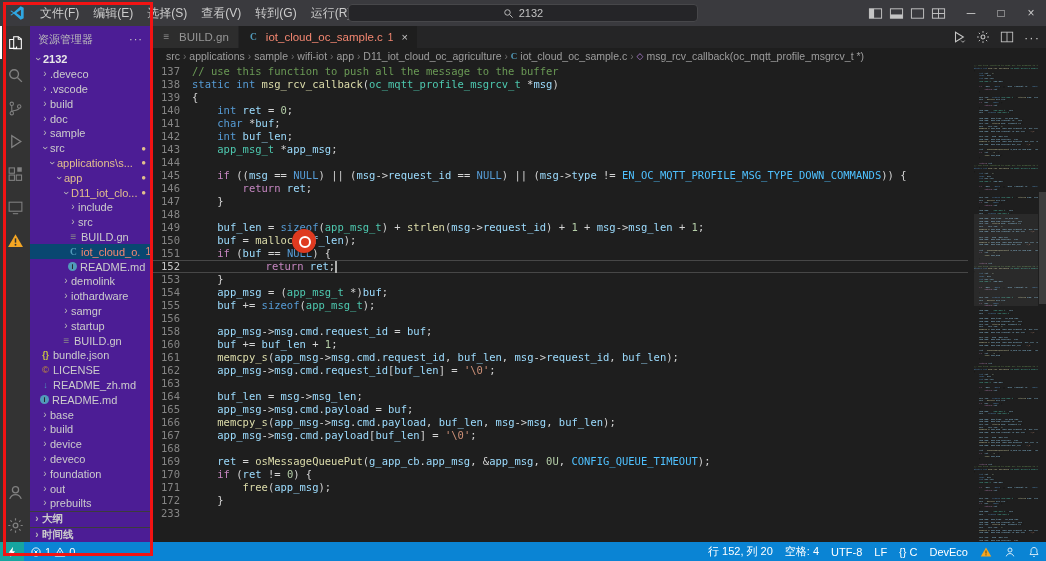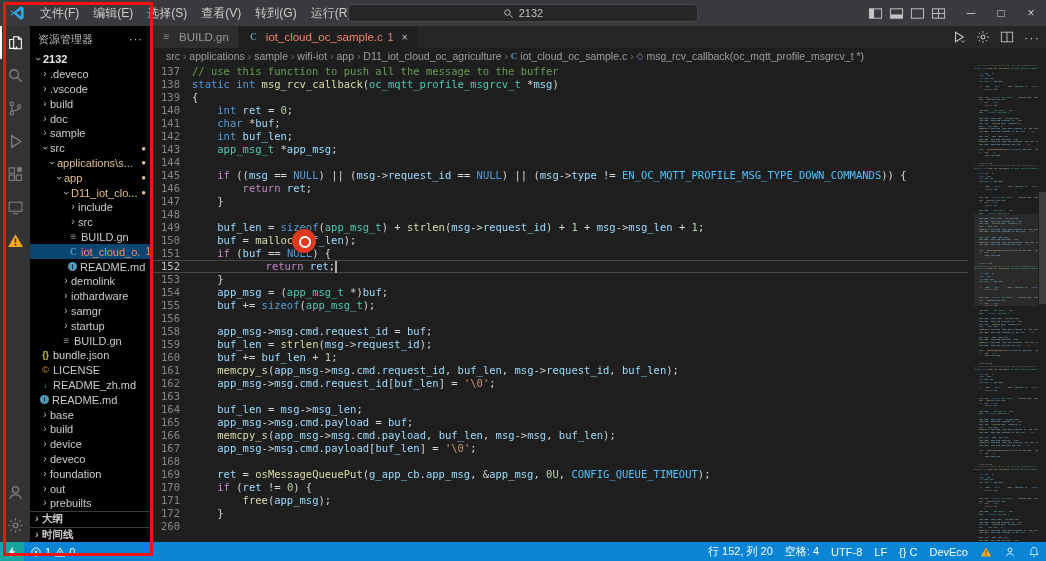--- a/index.html
+++ b/index.html
@@ -22,21 +22,21 @@
 
   
   .main{position:absolute;top:26px;bottom:19px;left:0;right:0;display:flex;}
 
   .activitybar{width:30px;background:#333333;display:flex;flex-direction:column;align-items:stretch;flex:none;}
   .ab-item{height:33px;display:flex;align-items:center;justify-content:center;color:#818181;border-left:2px solid transparent;padding-right:2px;}
   .ab-item.active{color:#ffffff;border-left-color:#ffffff;}
   .ab-item svg{width:17px;height:17px;}
   .ab-spacer{flex:1;}
 
-  .sidebar{width:122px;background:#000000;flex:none;display:flex;flex-direction:column;color:#cccccc;overflow:hidden;border-right:1px solid #191919;}
+  .sidebar{width:122px;background:#4c1d95;flex:none;display:flex;flex-direction:column;color:#cccccc;overflow:hidden;border-right:1px solid #191919;}
   .sb-header{height:26px;display:flex;align-items:center;padding:0 8px;font-size:11px;color:#bbbbbb;flex:none;}
   .sb-header .sb-more{margin-left:auto;color:#cccccc;letter-spacing:1px;}
   .tree{flex:none;}
   .tree-row{height:14.8px;display:flex;align-items:center;font-size:11px;white-space:nowrap;overflow:hidden;position:relative;cursor:default;}
   .tree-row.selected{background:#094771;}
   .chev{display:inline-block;width:10px;flex:none;color:#b9b9b9;font-size:10px;text-align:center;line-height:10px;}
   .chev.open{transform:rotate(90deg);}
   .ficon{width:11px;flex:none;text-align:center;font-size:9px;line-height:10px;margin-right:2px;}
   .ficon.gn{color:#8a8a8a;font-size:10px;}
   .ficon.c{color:#519aba;font-weight:bold;font-size:9.5px;font-family:"Liberation Serif",serif;}
@@ -473,35 +473,34 @@
           <div class="crow"><span class="gutter">148</span><span class="ctext"></span></div>
           <div class="crow"><span class="gutter">149</span><span class="ctext">    <span class="tk-var">buf_len</span> = <span class="tk-kw">sizeof</span>(<span class="tk-type">app_msg_t</span>) + <span class="tk-fn">strlen</span>(<span class="tk-var">msg</span>-&gt;<span class="tk-var">request_id</span>) + <span class="tk-num">1</span> + <span class="tk-var">msg</span>-&gt;<span class="tk-var">msg_len</span> + <span class="tk-num">1</span>;</span></div>
           <div class="crow"><span class="gutter">150</span><span class="ctext">    <span class="tk-var">buf</span> = <span class="tk-fn">malloc</span>(<span class="tk-var">buf_len</span>);</span></div>
           <div class="crow"><span class="gutter">151</span><span class="ctext">    <span class="tk-ctrl">if</span> (<span class="tk-var">buf</span> == <span class="tk-kw">NULL</span>) {</span></div>
           <div class="crow current"><span class="gutter">152</span><span class="ctext">        <span class="tk-ctrl">return</span> <span class="tk-var">ret</span>;<span class="cursor"></span></span></div>
           <div class="crow"><span class="gutter">153</span><span class="ctext">    }</span></div>
           <div class="crow"><span class="gutter">154</span><span class="ctext">    <span class="tk-var">app_msg</span> = (<span class="tk-type">app_msg_t</span> *)<span class="tk-var">buf</span>;</span></div>
           <div class="crow"><span class="gutter">155</span><span class="ctext">    <span class="tk-var">buf</span> += <span class="tk-kw">sizeof</span>(<span class="tk-type">app_msg_t</span>);</span></div>
           <div class="crow"><span class="gutter">156</span><span class="ctext"></span></div>
           <div class="crow"><span class="gutter">158</span><span class="ctext">    <span class="tk-var">app_msg</span>-&gt;<span class="tk-var">msg</span>.<span class="tk-var">cmd</span>.<span class="tk-var">request_id</span> = <span class="tk-var">buf</span>;</span></div>
-          <div class="crow"><span class="gutter">159</span><span class="ctext">    <span class="tk-var">buf_len</span> = <span class="tk-fn">strlen</span>(<span class="tk-var">msg</span>-&gt;<span class="tk-var">request_id</span>);</span></div>
           <div class="crow"><span class="gutter">160</span><span class="ctext">    <span class="tk-var">buf</span> += <span class="tk-var">buf_len</span> + <span class="tk-num">1</span>;</span></div>
           <div class="crow"><span class="gutter">161</span><span class="ctext">    <span class="tk-fn">memcpy_s</span>(<span class="tk-var">app_msg</span>-&gt;<span class="tk-var">msg</span>.<span class="tk-var">cmd</span>.<span class="tk-var">request_id</span>, <span class="tk-var">buf_len</span>, <span class="tk-var">msg</span>-&gt;<span class="tk-var">request_id</span>, <span class="tk-var">buf_len</span>);</span></div>
           <div class="crow"><span class="gutter">162</span><span class="ctext">    <span class="tk-var">app_msg</span>-&gt;<span class="tk-var">msg</span>.<span class="tk-var">cmd</span>.<span class="tk-var">request_id</span>[<span class="tk-var">buf_len</span>] = <span class="tk-str">'\0'</span>;</span></div>
           <div class="crow"><span class="gutter">163</span><span class="ctext"></span></div>
           <div class="crow"><span class="gutter">164</span><span class="ctext">    <span class="tk-var">buf_len</span> = <span class="tk-var">msg</span>-&gt;<span class="tk-var">msg_len</span>;</span></div>
           <div class="crow"><span class="gutter">165</span><span class="ctext">    <span class="tk-var">app_msg</span>-&gt;<span class="tk-var">msg</span>.<span class="tk-var">cmd</span>.<span class="tk-var">payload</span> = <span class="tk-var">buf</span>;</span></div>
           <div class="crow"><span class="gutter">166</span><span class="ctext">    <span class="tk-fn">memcpy_s</span>(<span class="tk-var">app_msg</span>-&gt;<span class="tk-var">msg</span>.<span class="tk-var">cmd</span>.<span class="tk-var">payload</span>, <span class="tk-var">buf_len</span>, <span class="tk-var">msg</span>-&gt;<span class="tk-var">msg</span>, <span class="tk-var">buf_len</span>);</span></div>
           <div class="crow"><span class="gutter">167</span><span class="ctext">    <span class="tk-var">app_msg</span>-&gt;<span class="tk-var">msg</span>.<span class="tk-var">cmd</span>.<span class="tk-var">payload</span>[<span class="tk-var">buf_len</span>] = <span class="tk-str">'\0'</span>;</span></div>
           <div class="crow"><span class="gutter">168</span><span class="ctext"></span></div>
           <div class="crow"><span class="gutter">169</span><span class="ctext">    <span class="tk-var">ret</span> = <span class="tk-fn">osMessageQueuePut</span>(<span class="tk-var">g_app_cb</span>.<span class="tk-var">app_msg</span>, &amp;<span class="tk-var">app_msg</span>, <span class="tk-num">0U</span>, <span class="tk-const">CONFIG_QUEUE_TIMEOUT</span>);</span></div>
           <div class="crow"><span class="gutter">170</span><span class="ctext">    <span class="tk-ctrl">if</span> (<span class="tk-var">ret</span> != <span class="tk-num">0</span>) {</span></div>
           <div class="crow"><span class="gutter">171</span><span class="ctext">        <span class="tk-fn">free</span>(<span class="tk-var">app_msg</span>);</span></div>
           <div class="crow"><span class="gutter">172</span><span class="ctext">    }</span></div>
-          <div class="crow"><span class="gutter">260</span><span class="ctext"></span></div>
+          <div class="crow"><span class="gutter">233</span><span class="ctext"></span></div>
         </div>
       <div class="minimap">
         <div class="mm-inner" id="minimap-inner"><div><span class="tk-com">// use this function to push all the message to the buffer</span></div><div><span class="tk-kw">static</span> <span class="tk-kw">int</span> <span class="tk-fn">msg_rcv_callback</span>(<span class="tk-type">oc_mqtt_profile_msgrcv_t</span> *)</div><div>{</div><div>    <span class="tk-kw">int</span> <span class="tk-var">ret</span> = <span class="tk-num">0</span>;</div><div>    <span class="tk-kw">char</span> *<span class="tk-var">buf</span>;</div><div>    <span class="tk-kw">int</span> <span class="tk-var">buf_len</span>;</div><div>    <span class="tk-type">app_msg_t</span> *<span class="tk-var">app_msg</span>;</div><div>&nbsp;</div><div>    <span class="tk-ctrl">if</span> ((<span class="tk-var">msg</span> == <span class="tk-kw">NULL</span>) || (<span class="tk-var">msg</span>-&gt;<span class="tk-var">request_id</span> == <span class="tk-kw">NULL</span>) || (-&gt; != )) {</div><div>        <span class="tk-ctrl">return</span> <span class="tk-var">ret</span>;</div><div>    }</div><div>&nbsp;</div><div>    <span class="tk-var">buf_len</span> = <span class="tk-kw">sizeof</span>(<span class="tk-type">app_msg_t</span>) + <span class="tk-fn">strlen</span>(<span class="tk-var">msg</span>-&gt;<span class="tk-var">request_id</span>) +  + -&gt; + ;</div><div>    <span class="tk-var">buf</span> = <span class="tk-fn">malloc</span>(<span class="tk-var">buf_len</span>);</div><div>    <span class="tk-ctrl">if</span> (<span class="tk-var">buf</span> == <span class="tk-kw">NULL</span>) {</div><div>        <span class="tk-ctrl">return</span> <span class="tk-var">ret</span>;</div><div>    }</div><div>    <span class="tk-var">app_msg</span> = (<span class="tk-type">app_msg_t</span> *)<span class="tk-var">buf</span>;</div><div>    <span class="tk-var">buf</span> += <span class="tk-kw">sizeof</span>(<span class="tk-type">app_msg_t</span>);</div><div>&nbsp;</div><div>    <span class="tk-var">app_msg</span>-&gt;<span class="tk-var">msg_type</span> = <span class="tk-var">en_msg_cmd</span>;</div><div>    <span class="tk-var">app_msg</span>-&gt;<span class="tk-var">msg</span>.<span class="tk-var">cmd</span>.<span class="tk-var">request_id</span> = <span class="tk-var">buf</span>;</div><div>    <span class="tk-var">buf_len</span> = <span class="tk-fn">strlen</span>(<span class="tk-var">msg</span>-&gt;<span class="tk-var">request_id</span>);</div><div>    <span class="tk-var">buf</span> += <span class="tk-var">buf_len</span> + <span class="tk-num">1</span>;</div><div>    <span class="tk-fn">memcpy_s</span>(<span class="tk-var">app_msg</span>-&gt;<span class="tk-var">msg</span>.<span class="tk-var">cmd</span>.<span class="tk-var">request_id</span>, <span class="tk-var">buf_len</span>, -&gt;, );</div><div>    <span class="tk-var">app_msg</span>-&gt;<span class="tk-var">msg</span>.<span class="tk-var">cmd</span>.<span class="tk-var">request_id</span>[<span class="tk-var">buf_len</span>] = <span class="tk-str">'\0'</span>;</div><div>&nbsp;</div><div>    <span class="tk-var">buf_len</span> = <span class="tk-var">msg</span>-&gt;<span class="tk-var">msg_len</span>;</div><div>    <span class="tk-var">app_msg</span>-&gt;<span class="tk-var">msg</span>.<span class="tk-var">cmd</span>.<span class="tk-var">payload</span> = <span class="tk-var">buf</span>;</div><div>    <span class="tk-fn">memcpy_s</span>(<span class="tk-var">app_msg</span>-&gt;<span class="tk-var">msg</span>.<span class="tk-var">cmd</span>.<span class="tk-var">payload</span>, <span class="tk-var">buf_len</span>, <span class="tk-var">msg</span>-&gt;, );</div><div>    <span class="tk-var">app_msg</span>-&gt;<span class="tk-var">msg</span>.<span class="tk-var">cmd</span>.<span class="tk-var">payload</span>[<span class="tk-var">buf_len</span>] = <span class="tk-str">'\0'</span>;</div><div>&nbsp;</div><div>    <span class="tk-var">ret</span> = <span class="tk-fn">osMessageQueuePut</span>(<span class="tk-var">g_app_cb</span>.<span class="tk-var">app_msg</span>, &amp;<span class="tk-var">app_msg</span>, , );</div><div>    <span class="tk-ctrl">if</span> (<span class="tk-var">ret</span> != <span class="tk-num">0</span>) {</div><div>        <span class="tk-fn">free</span>(<span class="tk-var">app_msg</span>);</div><div>    }</div><div>&nbsp;</div><div>    <span class="tk-ctrl">return</span> <span class="tk-var">ret</span>;</div><div><span class="tk-com">// use this function to push all the message to the buffer</span></div><div><span class="tk-kw">static</span> <span class="tk-kw">int</span> <span class="tk-fn">msg_rcv_callback</span>(<span class="tk-type">oc_mqtt_profile_msgrcv_t</span> *)</div><div>{</div><div>    <span class="tk-kw">int</span> <span class="tk-var">ret</span> = <span class="tk-num">0</span>;</div><div>    <span class="tk-kw">char</span> *<span class="tk-var">buf</span>;</div><div>    <span class="tk-kw">int</span> <span class="tk-var">buf_len</span>;</div><div>    <span class="tk-type">app_msg_t</span> *<span class="tk-var">app_msg</span>;</div><div>&nbsp;</div><div>    <span class="tk-ctrl">if</span> ((<span class="tk-var">msg</span> == <span class="tk-kw">NULL</span>) || (<span class="tk-var">msg</span>-&gt;<span class="tk-var">request_id</span> == <span class="tk-kw">NULL</span>) || (-&gt; != )) {</div><div>        <span class="tk-ctrl">return</span> <span class="tk-var">ret</span>;</div><div>    }</div><div>&nbsp;</div><div>    <span class="tk-var">buf_len</span> = <span class="tk-kw">sizeof</span>(<span class="tk-type">app_msg_t</span>) + <span class="tk-fn">strlen</span>(<span class="tk-var">msg</span>-&gt;<span class="tk-var">request_id</span>) +  + -&gt; + ;</div><div>    <span class="tk-var">buf</span> = <span class="tk-fn">malloc</span>(<span class="tk-var">buf_len</span>);</div><div>    <span class="tk-ctrl">if</span> (<span class="tk-var">buf</span> == <span class="tk-kw">NULL</span>) {</div><div>        <span class="tk-ctrl">return</span> <span class="tk-var">ret</span>;</div><div>    }</div><div>    <span class="tk-var">app_msg</span> = (<span class="tk-type">app_msg_t</span> *)<span class="tk-var">buf</span>;</div><div>    <span class="tk-var">buf</span> += <span class="tk-kw">sizeof</span>(<span class="tk-type">app_msg_t</span>);</div><div>&nbsp;</div><div>    <span class="tk-var">app_msg</span>-&gt;<span class="tk-var">msg_type</span> = <span class="tk-var">en_msg_cmd</span>;</div><div>    <span class="tk-var">app_msg</span>-&gt;<span class="tk-var">msg</span>.<span class="tk-var">cmd</span>.<span class="tk-var">request_id</span> = <span class="tk-var">buf</span>;</div><div>    <span class="tk-var">buf_len</span> = <span class="tk-fn">strlen</span>(<span class="tk-var">msg</span>-&gt;<span class="tk-var">request_id</span>);</div><div>    <span class="tk-var">buf</span> += <span class="tk-var">buf_len</span> + <span class="tk-num">1</span>;</div><div>    <span class="tk-fn">memcpy_s</span>(<span class="tk-var">app_msg</span>-&gt;<span class="tk-var">msg</span>.<span class="tk-var">cmd</span>.<span class="tk-var">request_id</span>, <span class="tk-var">buf_len</span>, -&gt;, );</div><div>    <span class="tk-var">app_msg</span>-&gt;<span class="tk-var">msg</span>.<span class="tk-var">cmd</span>.<span class="tk-var">request_id</span>[<span class="tk-var">buf_len</span>] = <span class="tk-str">'\0'</span>;</div><div>&nbsp;</div><div>    <span class="tk-var">buf_len</span> = <span class="tk-var">msg</span>-&gt;<span class="tk-var">msg_len</span>;</div><div>    <span class="tk-var">app_msg</span>-&gt;<span class="tk-var">msg</span>.<span class="tk-var">cmd</span>.<span class="tk-var">payload</span> = <span class="tk-var">buf</span>;</div><div>    <span class="tk-fn">memcpy_s</span>(<span class="tk-var">app_msg</span>-&gt;<span class="tk-var">msg</span>.<span class="tk-var">cmd</span>.<span class="tk-var">payload</span>, <span class="tk-var">buf_len</span>, <span class="tk-var">msg</span>-&gt;, );</div><div>    <span class="tk-var">app_msg</span>-&gt;<span class="tk-var">msg</span>.<span class="tk-var">cmd</span>.<span class="tk-var">payload</span>[<span class="tk-var">buf_len</span>] = <span class="tk-str">'\0'</span>;</div><div>&nbsp;</div><div>    <span class="tk-var">ret</span> = <span class="tk-fn">osMessageQueuePut</span>(<span class="tk-var">g_app_cb</span>.<span class="tk-var">app_msg</span>, &amp;<span class="tk-var">app_msg</span>, , );</div><div>    <span class="tk-ctrl">if</span> (<span class="tk-var">ret</span> != <span class="tk-num">0</span>) {</div><div>        <span class="tk-fn">free</span>(<span class="tk-var">app_msg</span>);</div><div>    }</div><div>&nbsp;</div><div>    <span class="tk-ctrl">return</span> <span class="tk-var">ret</span>;</div><div><span class="tk-com">// use this function to push all the message to the buffer</span></div><div><span class="tk-kw">static</span> <span class="tk-kw">int</span> <span class="tk-fn">msg_rcv_callback</span>(<span class="tk-type">oc_mqtt_profile_msgrcv_t</span> *)</div><div>{</div><div>    <span class="tk-kw">int</span> <span class="tk-var">ret</span> = <span class="tk-num">0</span>;</div><div>    <span class="tk-kw">char</span> *<span class="tk-var">buf</span>;</div><div>    <span class="tk-kw">int</span> <span class="tk-var">buf_len</span>;</div><div>    <span class="tk-type">app_msg_t</span> *<span class="tk-var">app_msg</span>;</div><div>&nbsp;</div><div>    <span class="tk-ctrl">if</span> ((<span class="tk-var">msg</span> == <span class="tk-kw">NULL</span>) || (<span class="tk-var">msg</span>-&gt;<span class="tk-var">request_id</span> == <span class="tk-kw">NULL</span>) || (-&gt; != )) {</div><div>        <span class="tk-ctrl">return</span> <span class="tk-var">ret</span>;</div><div>    }</div><div>&nbsp;</div><div>    <span class="tk-var">buf_len</span> = <span class="tk-kw">sizeof</span>(<span class="tk-type">app_msg_t</span>) + <span class="tk-fn">strlen</span>(<span class="tk-var">msg</span>-&gt;<span class="tk-var">request_id</span>) +  + -&gt; + ;</div><div>    <span class="tk-var">buf</span> = <span class="tk-fn">malloc</span>(<span class="tk-var">buf_len</span>);</div><div>    <span class="tk-ctrl">if</span> (<span class="tk-var">buf</span> == <span class="tk-kw">NULL</span>) {</div><div>        <span class="tk-ctrl">return</span> <span class="tk-var">ret</span>;</div><div>    }</div><div>    <span class="tk-var">app_msg</span> = (<span class="tk-type">app_msg_t</span> *)<span class="tk-var">buf</span>;</div><div>    <span class="tk-var">buf</span> += <span class="tk-kw">sizeof</span>(<span class="tk-type">app_msg_t</span>);</div><div>&nbsp;</div><div>    <span class="tk-var">app_msg</span>-&gt;<span class="tk-var">msg_type</span> = <span class="tk-var">en_msg_cmd</span>;</div><div>    <span class="tk-var">app_msg</span>-&gt;<span class="tk-var">msg</span>.<span class="tk-var">cmd</span>.<span class="tk-var">request_id</span> = <span class="tk-var">buf</span>;</div><div>    <span class="tk-var">buf_len</span> = <span class="tk-fn">strlen</span>(<span class="tk-var">msg</span>-&gt;<span class="tk-var">request_id</span>);</div><div>    <span class="tk-var">buf</span> += <span class="tk-var">buf_len</span> + <span class="tk-num">1</span>;</div><div>    <span class="tk-fn">memcpy_s</span>(<span class="tk-var">app_msg</span>-&gt;<span class="tk-var">msg</span>.<span class="tk-var">cmd</span>.<span class="tk-var">request_id</span>, <span class="tk-var">buf_len</span>, -&gt;, );</div><div>    <span class="tk-var">app_msg</span>-&gt;<span class="tk-var">msg</span>.<span class="tk-var">cmd</span>.<span class="tk-var">request_id</span>[<span class="tk-var">buf_len</span>] = <span class="tk-str">'\0'</span>;</div><div>&nbsp;</div><div>    <span class="tk-var">buf_len</span> = <span class="tk-var">msg</span>-&gt;<span class="tk-var">msg_len</span>;</div><div>    <span class="tk-var">app_msg</span>-&gt;<span class="tk-var">msg</span>.<span class="tk-var">cmd</span>.<span class="tk-var">payload</span> = <span class="tk-var">buf</span>;</div><div>    <span class="tk-fn">memcpy_s</span>(<span class="tk-var">app_msg</span>-&gt;<span class="tk-var">msg</span>.<span class="tk-var">cmd</span>.<span class="tk-var">payload</span>, <span class="tk-var">buf_len</span>, <span class="tk-var">msg</span>-&gt;, );</div><div>    <span class="tk-var">app_msg</span>-&gt;<span class="tk-var">msg</span>.<span class="tk-var">cmd</span>.<span class="tk-var">payload</span>[<span class="tk-var">buf_len</span>] = <span class="tk-str">'\0'</span>;</div><div>&nbsp;</div><div>    <span class="tk-var">ret</span> = <span class="tk-fn">osMessageQueuePut</span>(<span class="tk-var">g_app_cb</span>.<span class="tk-var">app_msg</span>, &amp;<span class="tk-var">app_msg</span>, , );</div><div>    <span class="tk-ctrl">if</span> (<span class="tk-var">ret</span> != <span class="tk-num">0</span>) {</div><div>        <span class="tk-fn">free</span>(<span class="tk-var">app_msg</span>);</div><div>    }</div><div>&nbsp;</div><div>    <span class="tk-ctrl">return</span> <span class="tk-var">ret</span>;</div><div><span class="tk-com">// use this function to push all the message to the buffer</span></div><div><span class="tk-kw">static</span> <span class="tk-kw">int</span> <span class="tk-fn">msg_rcv_callback</span>(<span class="tk-type">oc_mqtt_profile_msgrcv_t</span> *)</div><div>{</div><div>    <span class="tk-kw">int</span> <span class="tk-var">ret</span> = <span class="tk-num">0</span>;</div><div>    <span class="tk-kw">char</span> *<span class="tk-var">buf</span>;</div><div>    <span class="tk-kw">int</span> <span class="tk-var">buf_len</span>;</div><div>    <span class="tk-type">app_msg_t</span> *<span class="tk-var">app_msg</span>;</div><div>&nbsp;</div><div>    <span class="tk-ctrl">if</span> ((<span class="tk-var">msg</span> == <span class="tk-kw">NULL</span>) || (<span class="tk-var">msg</span>-&gt;<span class="tk-var">request_id</span> == <span class="tk-kw">NULL</span>) || (-&gt; != )) {</div><div>        <span class="tk-ctrl">return</span> <span class="tk-var">ret</span>;</div><div>    }</div><div>&nbsp;</div><div>    <span class="tk-var">buf_len</span> = <span class="tk-kw">sizeof</span>(<span class="tk-type">app_msg_t</span>) + <span class="tk-fn">strlen</span>(<span class="tk-var">msg</span>-&gt;<span class="tk-var">request_id</span>) +  + -&gt; + ;</div><div>    <span class="tk-var">buf</span> = <span class="tk-fn">malloc</span>(<span class="tk-var">buf_len</span>);</div><div>    <span class="tk-ctrl">if</span> (<span class="tk-var">buf</span> == <span class="tk-kw">NULL</span>) {</div><div>        <span class="tk-ctrl">return</span> <span class="tk-var">ret</span>;</div><div>    }</div><div>    <span class="tk-var">app_msg</span> = (<span class="tk-type">app_msg_t</span> *)<span class="tk-var">buf</span>;</div><div>    <span class="tk-var">buf</span> += <span class="tk-kw">sizeof</span>(<span class="tk-type">app_msg_t</span>);</div><div>&nbsp;</div><div>    <span class="tk-var">app_msg</span>-&gt;<span class="tk-var">msg_type</span> = <span class="tk-var">en_msg_cmd</span>;</div><div>    <span class="tk-var">app_msg</span>-&gt;<span class="tk-var">msg</span>.<span class="tk-var">cmd</span>.<span class="tk-var">request_id</span> = <span class="tk-var">buf</span>;</div><div>    <span class="tk-var">buf_len</span> = <span class="tk-fn">strlen</span>(<span class="tk-var">msg</span>-&gt;<span class="tk-var">request_id</span>);</div><div>    <span class="tk-var">buf</span> += <span class="tk-var">buf_len</span> + <span class="tk-num">1</span>;</div><div>    <span class="tk-fn">memcpy_s</span>(<span class="tk-var">app_msg</span>-&gt;<span class="tk-var">msg</span>.<span class="tk-var">cmd</span>.<span class="tk-var">request_id</span>, <span class="tk-var">buf_len</span>, -&gt;, );</div><div>    <span class="tk-var">app_msg</span>-&gt;<span class="tk-var">msg</span>.<span class="tk-var">cmd</span>.<span class="tk-var">request_id</span>[<span class="tk-var">buf_len</span>] = <span class="tk-str">'\0'</span>;</div><div>&nbsp;</div><div>    <span class="tk-var">buf_len</span> = <span class="tk-var">msg</span>-&gt;<span class="tk-var">msg_len</span>;</div><div>    <span class="tk-var">app_msg</span>-&gt;<span class="tk-var">msg</span>.<span class="tk-var">cmd</span>.<span class="tk-var">payload</span> = <span class="tk-var">buf</span>;</div><div>    <span class="tk-fn">memcpy_s</span>(<span class="tk-var">app_msg</span>-&gt;<span class="tk-var">msg</span>.<span class="tk-var">cmd</span>.<span class="tk-var">payload</span>, <span class="tk-var">buf_len</span>, <span class="tk-var">msg</span>-&gt;, );</div><div>    <span class="tk-var">app_msg</span>-&gt;<span class="tk-var">msg</span>.<span class="tk-var">cmd</span>.<span class="tk-var">payload</span>[<span class="tk-var">buf_len</span>] = <span class="tk-str">'\0'</span>;</div><div>&nbsp;</div><div>    <span class="tk-var">ret</span> = <span class="tk-fn">osMessageQueuePut</span>(<span class="tk-var">g_app_cb</span>.<span class="tk-var">app_msg</span>, &amp;<span class="tk-var">app_msg</span>, , );</div><div>    <span class="tk-ctrl">if</span> (<span class="tk-var">ret</span> != <span class="tk-num">0</span>) {</div><div>        <span class="tk-fn">free</span>(<span class="tk-var">app_msg</span>);</div><div>    }</div><div>&nbsp;</div><div>    <span class="tk-ctrl">return</span> <span class="tk-var">ret</span>;</div><div><span class="tk-com">// use this function to push all the message to the buffer</span></div><div><span class="tk-kw">static</span> <span class="tk-kw">int</span> <span class="tk-fn">msg_rcv_callback</span>(<span class="tk-type">oc_mqtt_profile_msgrcv_t</span> *)</div><div>{</div><div>    <span class="tk-kw">int</span> <span class="tk-var">ret</span> = <span class="tk-num">0</span>;</div><div>    <span class="tk-kw">char</span> *<span class="tk-var">buf</span>;</div><div>    <span class="tk-kw">int</span> <span class="tk-var">buf_len</span>;</div><div>    <span class="tk-type">app_msg_t</span> *<span class="tk-var">app_msg</span>;</div><div>&nbsp;</div><div>    <span class="tk-ctrl">if</span> ((<span class="tk-var">msg</span> == <span class="tk-kw">NULL</span>) || (<span class="tk-var">msg</span>-&gt;<span class="tk-var">request_id</span> == <span class="tk-kw">NULL</span>) || (-&gt; != )) {</div><div>        <span class="tk-ctrl">return</span> <span class="tk-var">ret</span>;</div><div>    }</div><div>&nbsp;</div><div>    <span class="tk-var">buf_len</span> = <span class="tk-kw">sizeof</span>(<span class="tk-type">app_msg_t</span>) + <span class="tk-fn">strlen</span>(<span class="tk-var">msg</span>-&gt;<span class="tk-var">request_id</span>) +  + -&gt; + ;</div><div>    <span class="tk-var">buf</span> = <span class="tk-fn">malloc</span>(<span class="tk-var">buf_len</span>);</div><div>    <span class="tk-ctrl">if</span> (<span class="tk-var">buf</span> == <span class="tk-kw">NULL</span>) {</div><div>        <span class="tk-ctrl">return</span> <span class="tk-var">ret</span>;</div><div>    }</div><div>    <span class="tk-var">app_msg</span> = (<span class="tk-type">app_msg_t</span> *)<span class="tk-var">buf</span>;</div><div>    <span class="tk-var">buf</span> += <span class="tk-kw">sizeof</span>(<span class="tk-type">app_msg_t</span>);</div><div>&nbsp;</div><div>    <span class="tk-var">app_msg</span>-&gt;<span class="tk-var">msg_type</span> = <span class="tk-var">en_msg_cmd</span>;</div><div>    <span class="tk-var">app_msg</span>-&gt;<span class="tk-var">msg</span>.<span class="tk-var">cmd</span>.<span class="tk-var">request_id</span> = <span class="tk-var">buf</span>;</div><div>    <span class="tk-var">buf_len</span> = <span class="tk-fn">strlen</span>(<span class="tk-var">msg</span>-&gt;<span class="tk-var">request_id</span>);</div><div>    <span class="tk-var">buf</span> += <span class="tk-var">buf_len</span> + <span class="tk-num">1</span>;</div><div>    <span class="tk-fn">memcpy_s</span>(<span class="tk-var">app_msg</span>-&gt;<span class="tk-var">msg</span>.<span class="tk-var">cmd</span>.<span class="tk-var">request_id</span>, <span class="tk-var">buf_len</span>, -&gt;, );</div><div>    <span class="tk-var">app_msg</span>-&gt;<span class="tk-var">msg</span>.<span class="tk-var">cmd</span>.<span class="tk-var">request_id</span>[<span class="tk-var">buf_len</span>] = <span class="tk-str">'\0'</span>;</div><div>&nbsp;</div><div>    <span class="tk-var">buf_len</span> = <span class="tk-var">msg</span>-&gt;<span class="tk-var">msg_len</span>;</div><div>    <span class="tk-var">app_msg</span>-&gt;<span class="tk-var">msg</span>.<span class="tk-var">cmd</span>.<span class="tk-var">payload</span> = <span class="tk-var">buf</span>;</div><div>    <span class="tk-fn">memcpy_s</span>(<span class="tk-var">app_msg</span>-&gt;<span class="tk-var">msg</span>.<span class="tk-var">cmd</span>.<span class="tk-var">payload</span>, <span class="tk-var">buf_len</span>, <span class="tk-var">msg</span>-&gt;, );</div></div>
         <div class="mm-viewport"></div>
       </div>
       <div class="vscroll"></div>
     </div>
   </div>
 </div>
 

